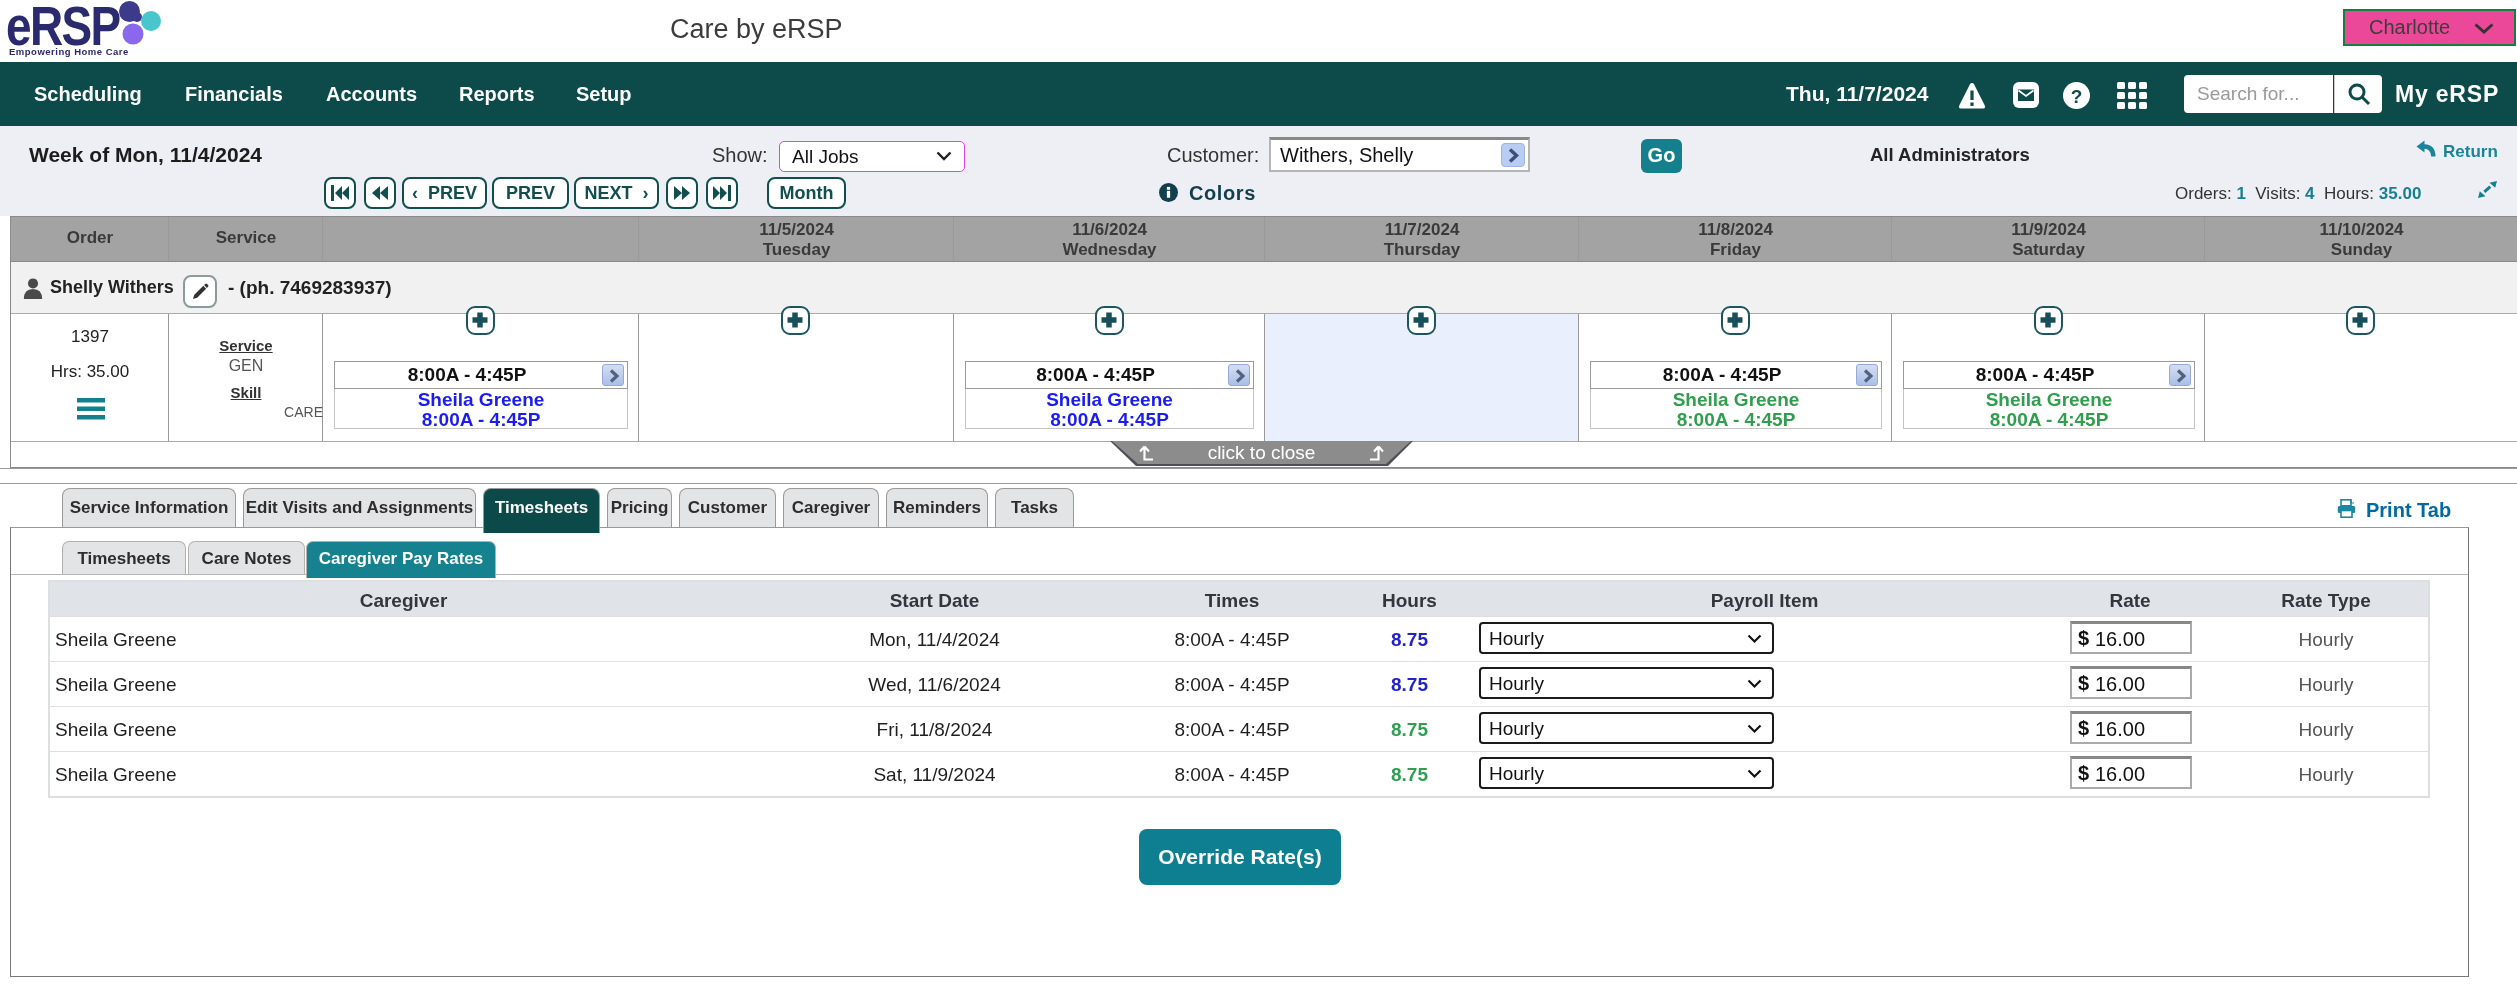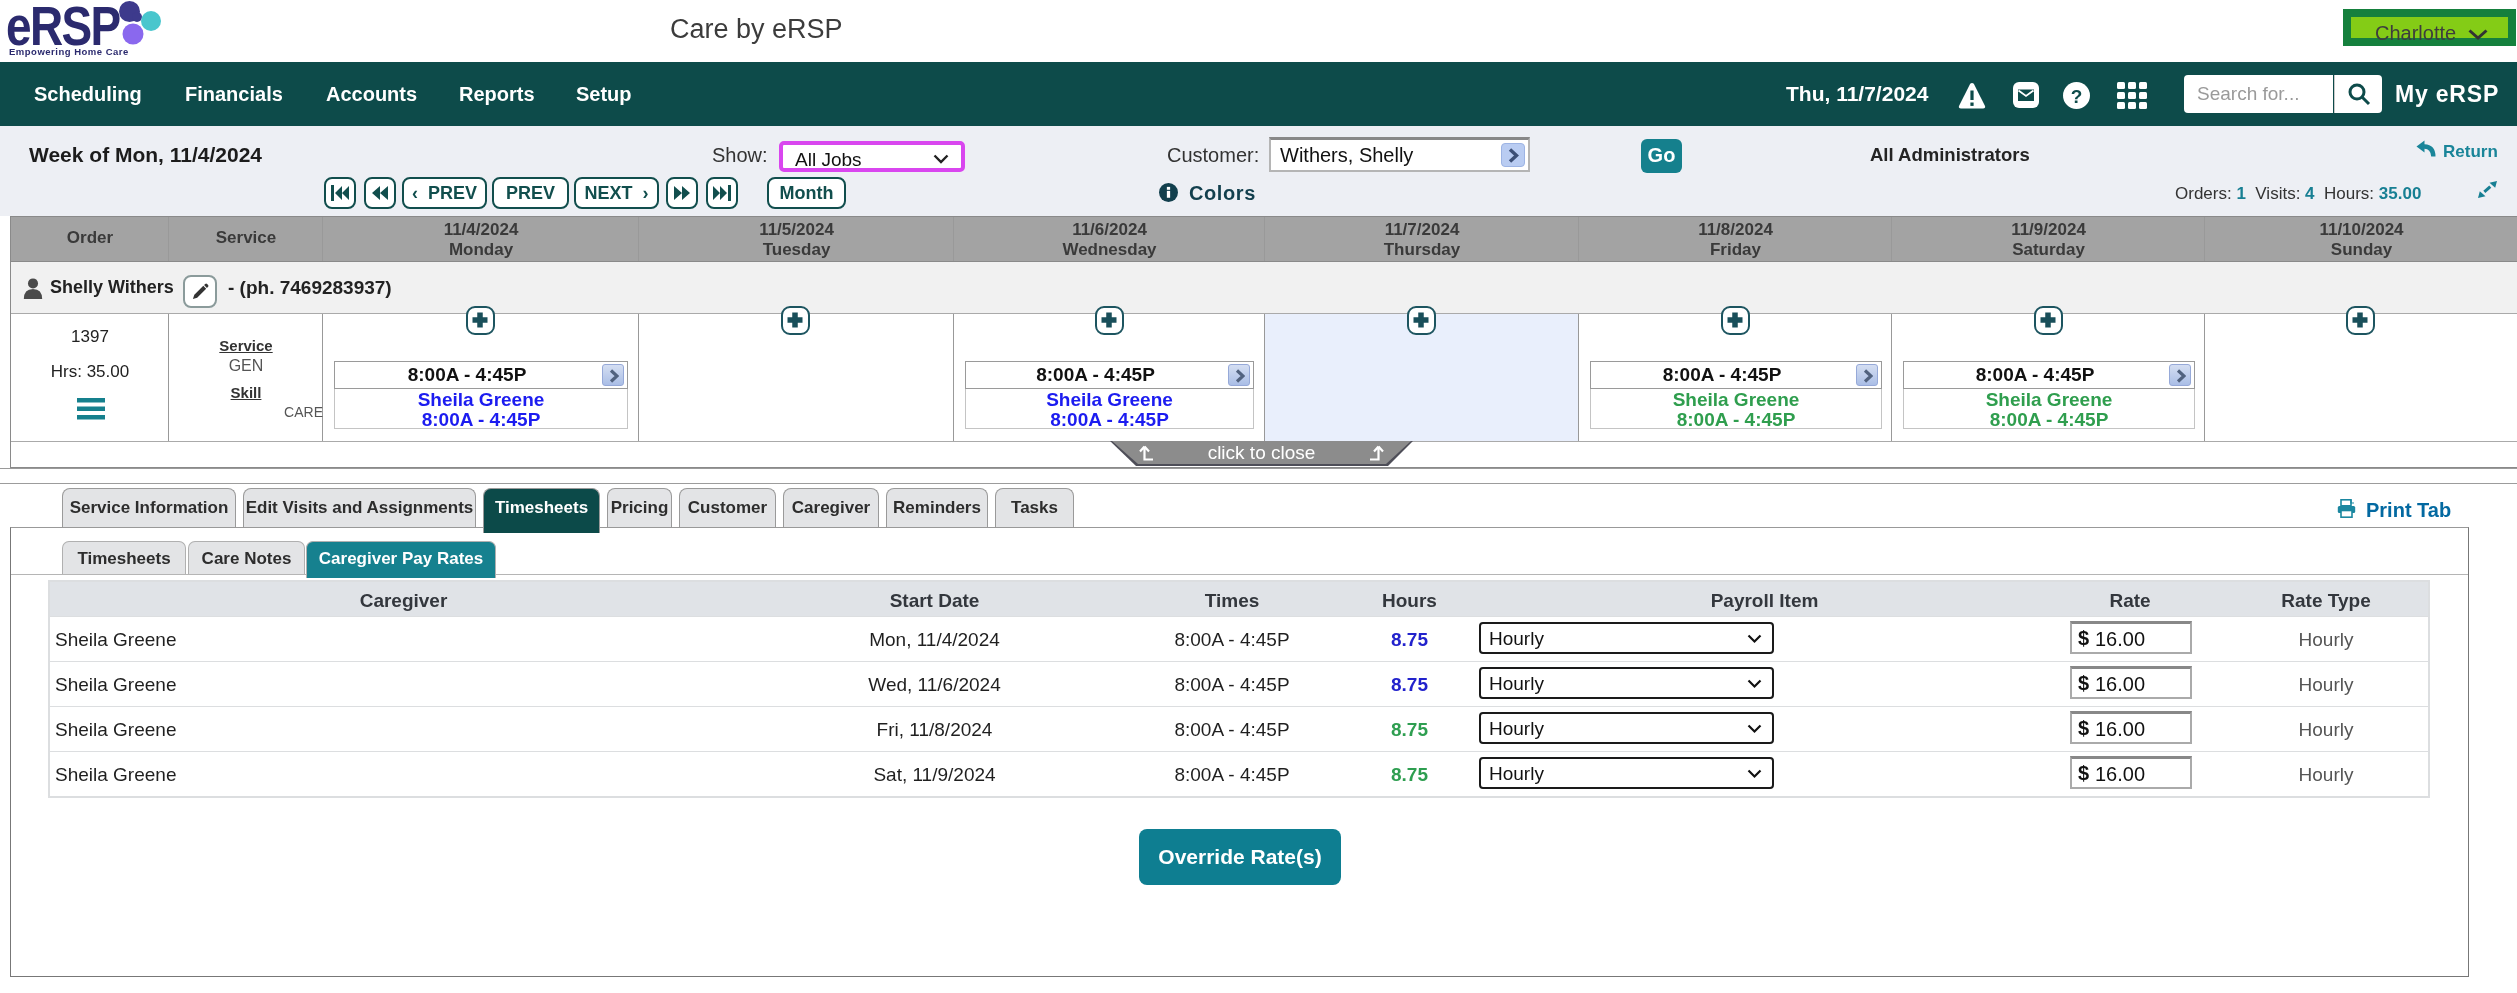--- a/index.html
+++ b/index.html
@@ -3,21 +3,21 @@
 <meta charset="utf-8">
 <style>
 * { margin:0; padding:0; box-sizing:border-box; }
 html,body { width:2517px; height:993px; background:#fff; font-family:"Liberation Sans", sans-serif; position:relative; overflow:hidden; }
 .abs { position:absolute; }
 
 #hdr { position:absolute; left:0; top:0; width:2517px; height:62px; background:#fff; }
 #logo-text { position:absolute; left:6px; top:-7px; font-size:56px; font-weight:bold; color:#2b2a6e; letter-spacing:-2px; transform:scaleX(0.82); transform-origin:left; }
 #logo-sub { position:absolute; left:9px; top:46px; font-size:9.5px; font-weight:bold; color:#2b2a6e; letter-spacing:0.5px; }
 #care-title { position:absolute; left:670px; top:14px; font-size:27px; color:#3c3c3c; }
-#charlotte { position:absolute; left:2343px; top:9px; width:173px; height:37px; border:8px solid #15803d; background:#84cc16; font-size:20px; color:#3d3d3d; }
+#charlotte { position:absolute; left:2343px; top:9px; width:173px; height:37px; border:2px solid #15803d; background:#ec4899; font-size:20px; color:#3d3d3d; }
 
 #nav { position:absolute; left:0; top:62px; width:2517px; height:64px; background:#0d4b4a; }
 .navitem { position:absolute; top:21px; color:#fff; font-weight:bold; font-size:20px; }
 
 #weekbar { position:absolute; left:0; top:126px; width:2517px; height:90px; background:#edeff4; }
 .wk-btn { position:absolute; top:51px; height:32px; background:#fff; border:2px solid #114e4d; border-radius:8px; color:#114e4d; font-weight:bold; font-size:18px; display:flex; align-items:center; justify-content:center; }
 
 #sched { position:absolute; left:10px; top:216px; width:2507px; height:252px; border-top:1px solid #8a8a8a; border-left:1px solid #8a8a8a; border-bottom:1px solid #8a8a8a; }
 #sched-head { position:absolute; left:0; top:0; width:2507px; height:45px; background:#a3a3a3; border-bottom:1px solid #8a8a8a; }
 .sc-col { position:absolute; top:0; height:100%; border-right:1px solid #999; }
@@ -111,21 +111,21 @@
         <circle cx="10" cy="10" r="7" stroke="#0d4b4a" stroke-width="3" fill="none"></circle>
         <line x1="15" y1="15" x2="22" y2="22" stroke="#0d4b4a" stroke-width="3"></line>
       </svg>
   </div>
   <div class="navitem" style="left:2395px; top:19px; font-size:23px; letter-spacing:0.8px;">My eRSP</div>
 </div>
 
 <div id="weekbar">
   <div class="abs" style="left:29px; top:17px; font-size:21px; font-weight:bold; color:#1c1c1c;">Week of Mon, 11/4/2024</div>
   <div class="abs" style="left:712px; top:18px; font-size:20px; color:#333;">Show:</div>
-  <div class="abs" style="left:779px; top:15px; width:186px; height:31px; background:#fff; border:4px solid #d946ef; border-radius:5px; font-size:19px; color:#111; padding:4px 0 0 12px;">All Jobs
+  <div class="abs" style="left:779px; top:15px; width:186px; height:31px; background:#fff; border:1px solid #d946ef; border-radius:5px; font-size:19px; color:#111; padding:4px 0 0 12px;">All Jobs
     <svg style="position:absolute;right:12px;top:9px;" width="16" height="11" viewBox="0 0 16 11">
         <path d="M1.5 1.5 L8 8 L14.5 1.5" stroke="#222" stroke-width="2.4" fill="none"></path>
       </svg>
   </div>
   <div class="abs" style="left:1167px; top:18px; font-size:20px; color:#333;">Customer:</div>
   <div class="abs" style="left:1269px; top:11px; width:261px; height:35px; background:#fff; border:2px solid #b5b5b5; border-top:3px solid #888;">
     <span style="position:absolute;left:9px;top:4px;font-size:20px;color:#111;">Withers, Shelly</span>
     <div style="position:absolute; right:3px; top:3px; width:24px; height:24px; background:#b9ccf2; border-radius:4px; border:1px solid #9db4e4;">
       <svg style="position:absolute;left:6px;top:4px;" width="11" height="15" viewBox="0 0 11 15">
           <path d="M2 1.5 L8.5 7.5 L2 13.5" stroke="#3c4f76" stroke-width="3.4" fill="none"></path>
@@ -184,21 +184,20 @@
     <div class="sc-col" style="left:0; width:158px;"></div>
     <div class="sc-col" style="left:158px; width:154px;"></div>
     <div class="sc-col" style="left:312px; width:316px;"></div>
     <div class="sc-col" style="left:628px; width:315px;"></div>
     <div class="sc-col" style="left:943px; width:311px;"></div>
     <div class="sc-col" style="left:1254px; width:314px;"></div>
     <div class="sc-col" style="left:1568px; width:313px;"></div>
     <div class="sc-col" style="left:1881px; width:313px;"></div>
     <div class="day-head" style="left:0; width:158px; padding-top:11px;">Order</div>
     <div class="day-head" style="left:158px; width:154px; padding-top:11px;">Service</div>
-    <div class="day-head" style="left:312px; width:316px; padding-top:3px;">11/4/2024<br>Monday</div>
     <div class="day-head" style="left:628px; width:315px; padding-top:3px;">11/5/2024<br>Tuesday</div>
     <div class="day-head" style="left:943px; width:311px; padding-top:3px;">11/6/2024<br>Wednesday</div>
     <div class="day-head" style="left:1254px; width:314px; padding-top:3px;">11/7/2024<br>Thursday</div>
     <div class="day-head" style="left:1568px; width:313px; padding-top:3px;">11/8/2024<br>Friday</div>
     <div class="day-head" style="left:1881px; width:313px; padding-top:3px;">11/9/2024<br>Saturday</div>
     <div class="day-head" style="left:2194px; width:313px; padding-top:3px;">11/10/2024<br>Sunday</div>
   </div>
   <div id="withers-row">
     <svg style="position:absolute;left:11px;top:15px;" width="22" height="22" viewBox="0 0 24 24">
         <circle cx="12" cy="7" r="5.5" fill="#4a4a4a"></circle>

